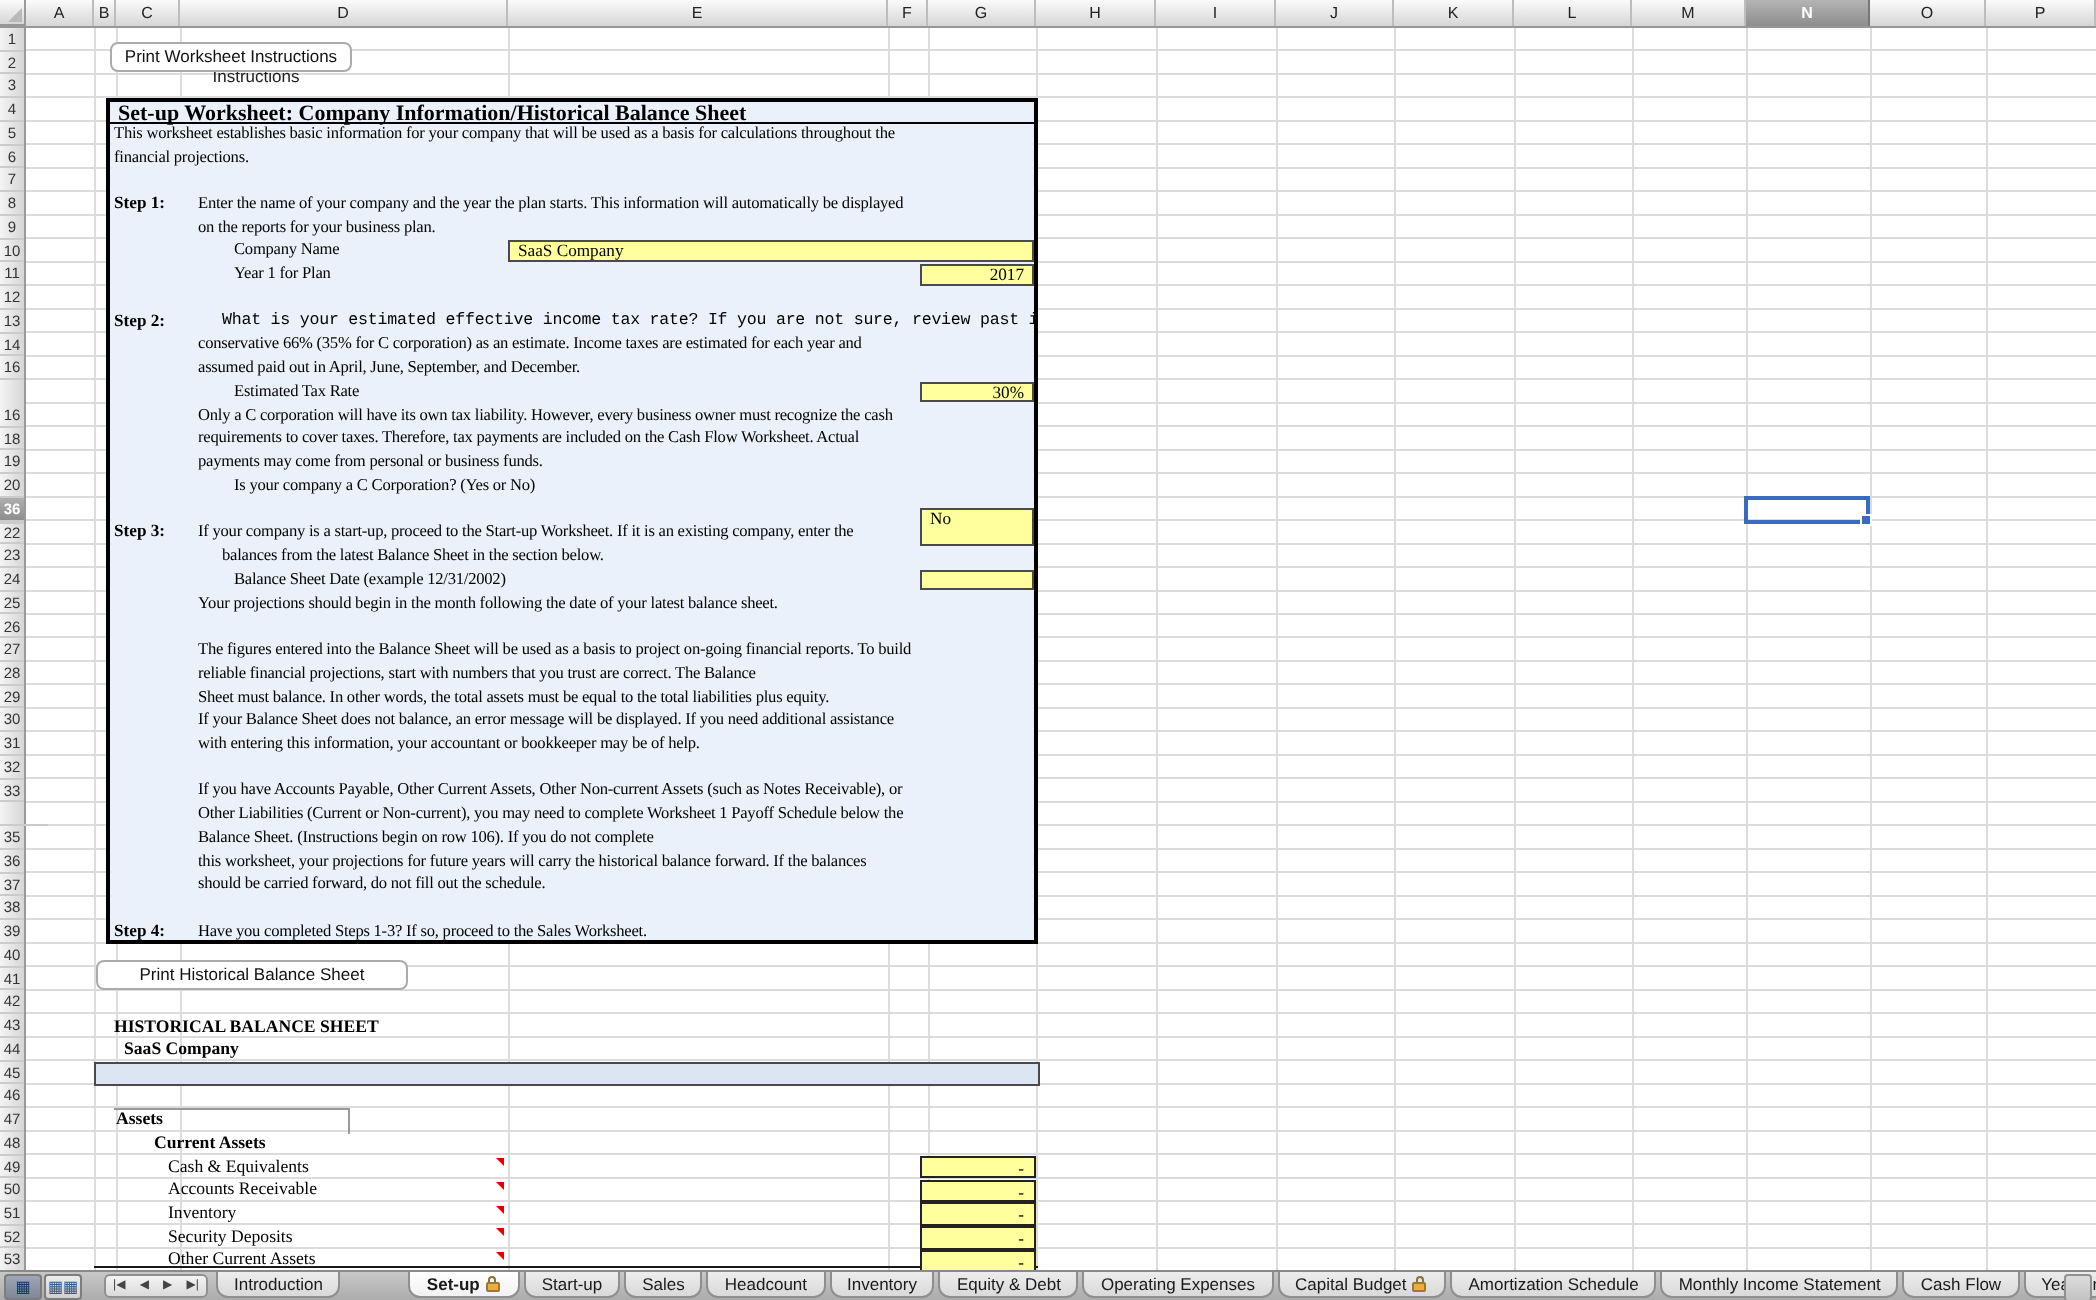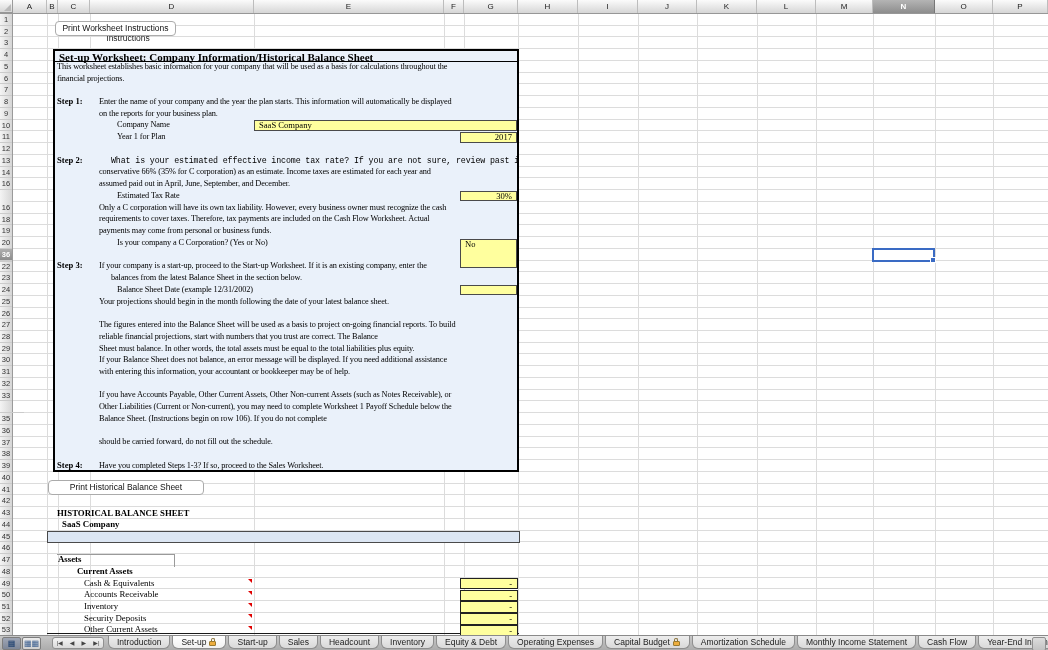--- a/index.html
+++ b/index.html
@@ -60,21 +60,21 @@
     border-radius:2px;text-align:center;line-height:11px;font-size:8px;color:#355a8c;background:linear-gradient(#EDEDED,#CFCFCF);}
   .viewbtn.pressed{background:linear-gradient(#9FA6B5,#7E8798);color:#163a6b;}
   #navctl{position:absolute;left:52px;top:1px;width:52px;height:12px;box-sizing:border-box;
     background:linear-gradient(#F4F4F4,#DADADA);border:1px solid #909090;border-radius:3px;
     display:flex;align-items:center;justify-content:space-around;}
   .navarrow{font-size:6px;color:#444;line-height:10px;}
   #tabs{position:absolute;left:108px;top:0;height:15px;display:flex;align-items:flex-start;}
   .tab{height:13px;box-sizing:border-box;background:linear-gradient(#EDEDED,#D9D9D9);
     border:1px solid #8E8E8E;border-top:none;border-radius:0 0 6px 6px;padding:0 8px;margin-right:2px;
     font-size:8.5px;line-height:12px;color:#1a1a1a;white-space:nowrap;display:flex;align-items:center;}
-  .tab.active{background:linear-gradient(#FFFFFF,#F1F1F1);font-weight:normal;}
+  .tab.active{background:linear-gradient(#FFFFFF,#F1F1F1);font-weight:bold;margin-left:32px;}
   .lockicon{position:relative;width:8px;height:9px;display:inline-block;margin-left:3px;}
   .lockicon:before{content:"";position:absolute;left:1.5px;top:0;width:4px;height:4px;box-sizing:border-box;
     border:1px solid #8a7238;border-bottom:none;border-radius:3px 3px 0 0;}
   .lockicon:after{content:"";position:absolute;left:0;top:3px;width:7px;height:5.5px;box-sizing:border-box;
     background:var(--lock,#EDAD3E);border:1px solid #9a7a30;border-radius:1px;}
   #tabendcap{position:absolute;right:2px;top:1px;width:12px;height:12px;background:linear-gradient(#DDD,#C2C2C2);
     border:1px solid #909090;border-radius:2px;}
 </style>
 </head>
 <body>
@@ -107,20 +107,21 @@
       <div class="boxline" style="left: 62px; top: 232.82px;">Balance Sheet Date (example 12/31/2002)</div>
       <div class="boxline" style="left: 44px; top: 244.56px;">Your projections should begin in the month following the date of your latest balance sheet.</div>
       <div class="boxline" style="left: 44px; top: 268.04px;">The figures entered into the Balance Sheet will be used as a basis to project on-going financial reports. To build</div>
       <div class="boxline" style="left: 44px; top: 279.78px;">reliable financial projections, start with numbers that you trust are correct. The Balance</div>
       <div class="boxline" style="left: 44px; top: 291.52px;">Sheet must balance. In other words, the total assets must be equal to the total liabilities plus equity.</div>
       <div class="boxline" style="left: 44px; top: 315px;">with entering this information, your accountant or bookkeeper may be of help.</div>
       <div class="boxline" style="left: 44px; top: 303.26px;">If your Balance Sheet does not balance, an error message will be displayed. If you need additional assistance</div>
       <div class="boxline" style="left: 44px; top: 338.48px;">If you have Accounts Payable, Other Current Assets, Other Non-current Assets (such as Notes Receivable), or</div>
       <div class="boxline" style="left: 44px; top: 350.22px;">Other Liabilities (Current or Non-current), you may need to complete Worksheet 1 Payoff Schedule below the</div>
       <div class="boxline" style="left: 44px; top: 361.96px;">Balance Sheet. (Instructions begin on row 106). If you do not complete</div>
+      <div class="boxline" style="left: 44px; top: 373.7px;">this worksheet, your projections for future years will carry the historical balance forward. If the balances</div>
       <div class="boxline" style="left: 44px; top: 385.44px;">should be carried forward, do not fill out the schedule.</div>
       <div class="steplab" style="left: 2px; top: 408.92px;">Step 4:</div>
       <div class="boxline" style="left: 44px; top: 408.92px;">Have you completed Steps 1-3? If so, proceed to the Sales Worksheet.</div>
     </div>
 
   <div class="xlbtn" style="left:55px;top:21px;width:121px;height:15px;">Print Worksheet Instructions</div>
   <div id="instrclip" style="left:78px;top:36px;width:100px;height:6px;">
     <span>Instructions</span>
   </div>
   <div class="xlbtn" style="left:48px;top:480px;width:156px;height:15px;">Print Historical Balance Sheet</div>
@@ -275,21 +276,21 @@
     <div class="vline" style="left: 638px;"></div>
     <div class="vline" style="left: 697px;"></div>
     <div class="vline" style="left: 757px;"></div>
     <div class="vline" style="left: 816px;"></div>
     <div class="vline" style="left: 873px;"></div>
     <div class="vline" style="left: 935px;"></div>
     <div class="vline" style="left: 993px;"></div>
     <div class="field" style="left: 254px; top: 120.26px; width: 263px; height: 10.74px;">SaaS Company</div>
     <div class="field right" style="left: 460px; top: 132px; width: 57px; height: 10.74px;">2017</div>
     <div class="field right" style="left: 460px; top: 190.7px; width: 57px; height: 10.74px;">30%</div>
-    <div class="field" style="left: 460px; top: 239px; width: 57px; height: 29px; font-family: Liberation Serif, serif;">No</div>
+    <div class="field" style="left: 460px; top: 254px; width: 57px; height: 19px; font-family: Liberation Serif, serif;">No</div>
     <div class="field" style="left: 460px; top: 284.62px; width: 57px; height: 10.74px;"></div>
     <div class="sheettext" style="left: 84px; top: 577.52px;">Cash  &amp; Equivalents</div>
     <div class="cmark" style="left: 248px; top: 579.02px;"></div>
     <div class="assetcell" style="left: 460px; top: 577.92px; width: 58px; height: 11.54px;">-</div>
     <div class="sheettext" style="left: 84px; top: 589.26px;">Accounts Receivable</div>
     <div class="cmark" style="left: 248px; top: 590.76px;"></div>
     <div class="assetcell" style="left: 460px; top: 589.66px; width: 58px; height: 11.54px;">-</div>
     <div class="sheettext" style="left: 84px; top: 601px;">Inventory</div>
     <div class="cmark" style="left: 248px; top: 602.5px;"></div>
     <div class="assetcell" style="left: 460px; top: 601.4px; width: 58px; height: 11.54px;">-</div>

